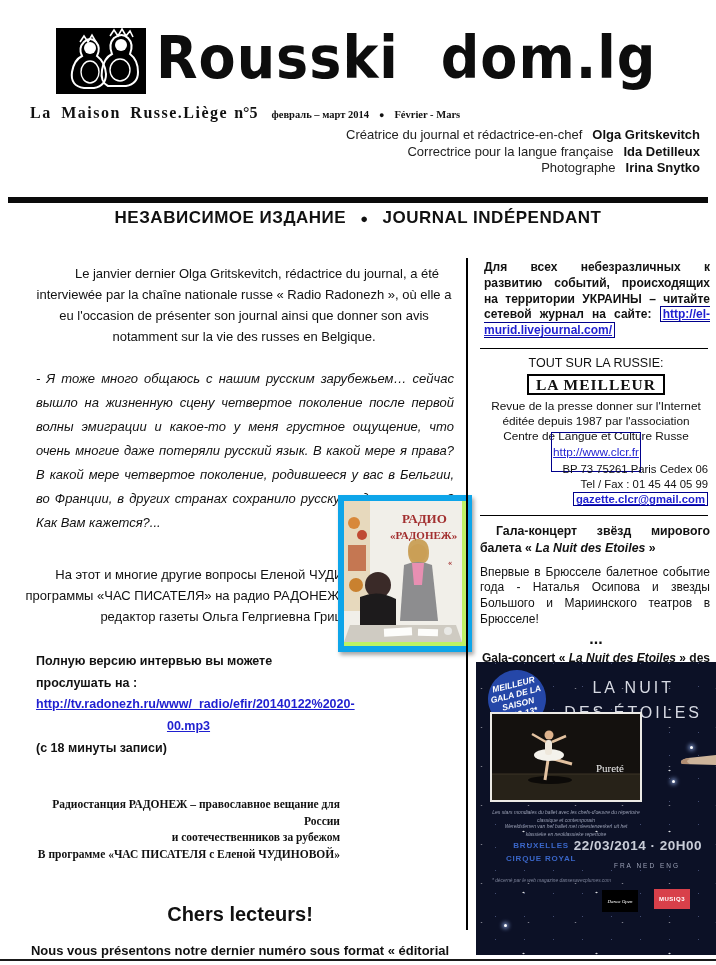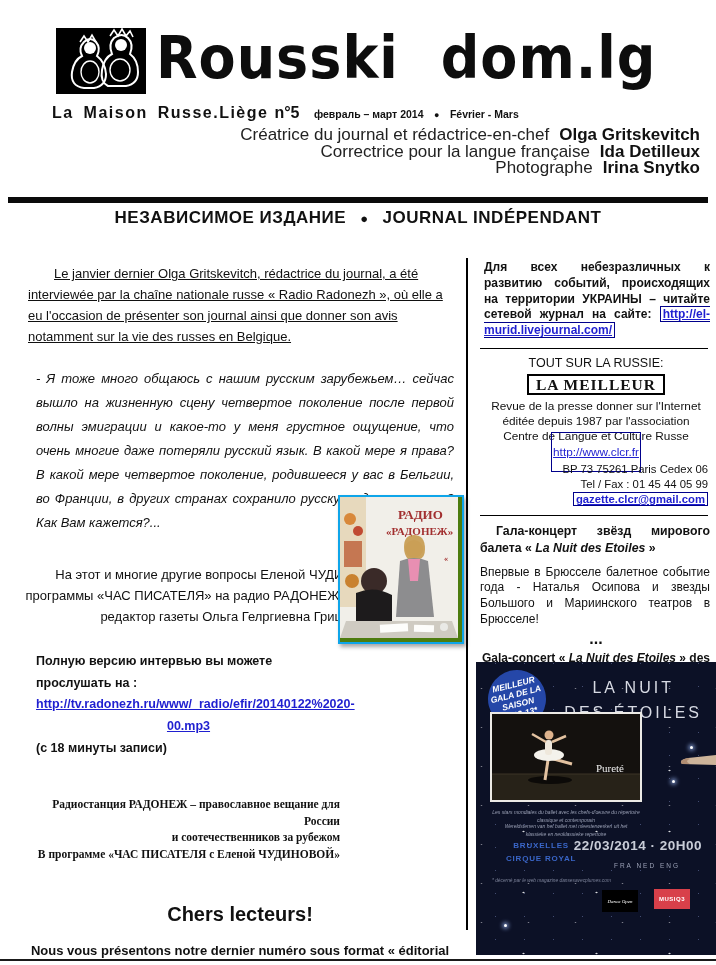--- a/index.html
+++ b/index.html
@@ -5,47 +5,47 @@
   html,body{margin:0;padding:0;background:#fff;}
   body{width:716px;height:965px;position:relative;overflow:hidden;
        font-family:"Liberation Sans",sans-serif;color:#111;}
   a{color:#1f1fd0;text-decoration:underline;cursor:pointer;}
 
   
   .logo-box{position:absolute;left:56px;top:28px;width:90px;height:66px;background:#000;}
   .masthead-title{position:absolute;left:156px;top:24px;font-family:"DejaVu Sans",sans-serif;
        font-size:54px;font-weight:800;letter-spacing:1px;word-spacing:22px;color:#0d0d0d;
        transform:scaleY(1.08);transform-origin:top left;white-space:nowrap;}
-  .issue-line{position:absolute;left:52px;top:104px;white-space:nowrap;}
+  .issue-line{position:absolute;left:30px;top:104px;white-space:nowrap;font-family:Liberation Serif, serif;}
   .issue-name{font-weight:800;font-size:16px;letter-spacing:1.5px;word-spacing:4px;}
   .issue-num{font-weight:800;font-size:16px;margin-left:6px;}
   .issue-dates-ru{font-weight:700;font-size:10.5px;margin-left:10px;}
   .issue-bullet{font-size:9px;margin-left:6px;}
   .issue-dates-fr{font-weight:700;font-size:10.5px;margin-left:6px;}
-  .credits{position:absolute;right:16px;top:127px;text-align:right;font-size:17px;line-height:16.5px;}
+  .credits{position:absolute;right:16px;top:127px;text-align:right;font-size:13px;line-height:16.5px;}
   .credit-role{color:#222;}
   .credit-name{font-weight:700;margin-left:10px;}
   .top-bar{position:absolute;left:8px;right:8px;top:197px;height:6px;background:#0a0a0a;}
   .banner{position:absolute;left:0;right:0;top:208px;text-align:center;
           font-size:17px;font-weight:700;letter-spacing:0.5px;}
   .banner .b-bullet{margin:0 14px;font-size:13px;}
 
   
   .left-col{position:absolute;left:20px;top:255px;width:440px;}
   .col-divider{position:absolute;left:466px;top:258px;width:2px;height:672px;background:#000;}
   .sidebar{position:absolute;left:480px;top:258px;width:232px;height:700px;}
 
   
-  .intro{margin:8px 0 0 8px;font-size:13px;line-height:1.62;text-align:left;text-indent:26px;text-decoration:underline;}
+  .intro{margin:8px 0 0 8px;font-size:13px;line-height:1.62;text-align:center;text-indent:26px;}
   .quote{margin:20px 6px 0 16px;font-size:13px;line-height:1.85;font-style:italic;text-align:justify;}
   .answer{margin:28px 0 0 0;font-size:13px;line-height:1.62;text-align:center;text-indent:26px;}
   .listen{margin:24px 0 0 16px;width:305px;font-size:12.5px;font-weight:700;line-height:1.75;}
   .listen a{display:block;font-weight:700;text-align:center;}
-  .photo-frame{position:absolute;left:318px;top:240px;width:122px;height:145px;background:#4d7c0f;
-       border:2px solid #0ea5e9;box-shadow:2px 3px 4px rgba(0,0,0,0.35);}
+  .photo-frame{position:absolute;left:318px;top:240px;width:122px;height:145px;background:#bef264;
+       border:6px solid #0ea5e9;box-shadow:2px 3px 4px rgba(0,0,0,0.35);}
   .caption{margin:36px 0 0 0;width:320px;text-align:right;font-family:"Liberation Serif",serif;
        font-weight:700;font-size:11.5px;line-height:1.45;}
   .heading-fr{margin:40px 0 0 0;text-align:center;font-size:20px;font-weight:800;}
   .bold-center{margin:16px 4px 0 4px;text-align:center;font-weight:700;font-size:13px;line-height:1.45;}
 
   
   .ukr{font-weight:700;font-size:12px;line-height:1.32;text-align:justify;margin:2px 2px 0 4px;}
   .boxed-link{border:1.5px solid #00008b;padding:0 2px;font-weight:700;}
   .side-hr{border:none;border-top:1.5px solid #000;margin:9px 4px 7px 0;}
   .tout{text-align:center;font-size:12.5px;margin:2px 0 6px 0;}

